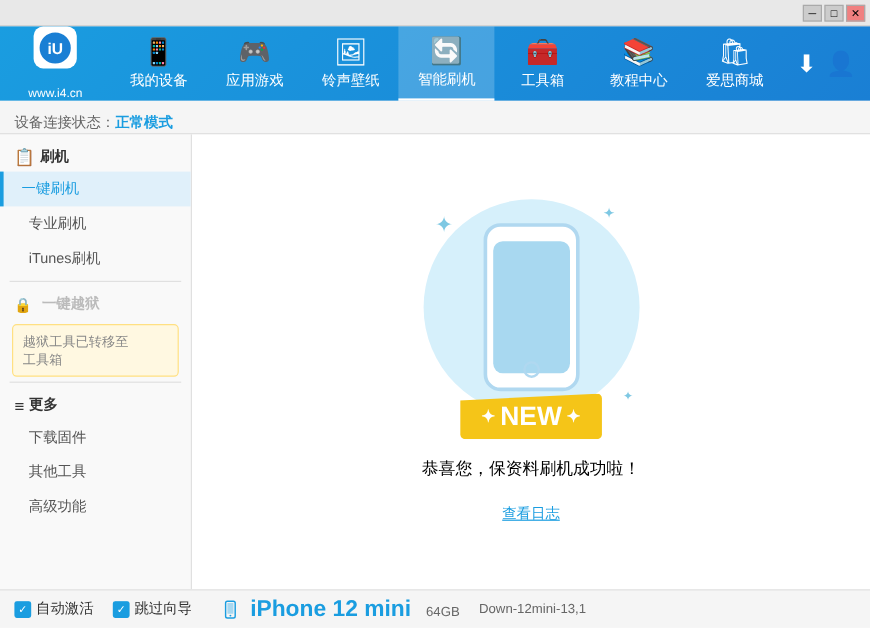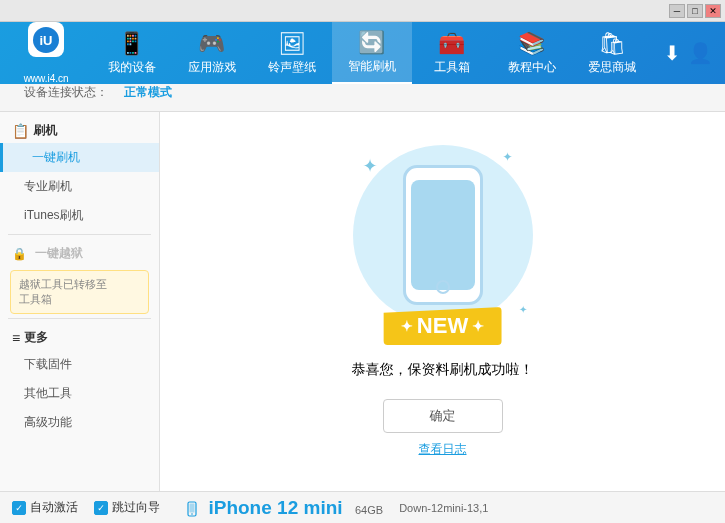--- a/index.html
+++ b/index.html
@@ -78,26 +78,26 @@
     .main-layout {
       display: flex;
       height: calc(523px - 22px - 62px - 28px - 32px);
     }
 
     
     .status-bar {
       height: 28px;
       background: #f5f5f5;
       border-bottom: 1px solid #ddd;
-      display: flex; align-items: flex-start;
-      padding: 0 24px;
+      display: flex; align-items: flex-end;
+      padding: 0 12px;
       font-size: 12px; color: #333;
     }
     .status-label { color: #666; }
-    .status-value { color: #1a9de0; font-weight: bold; margin-left: 16px; }
+    .status-value { color: #1a9de0; font-weight: bold; margin-left: 0; }
 
     
     .sidebar {
       width: 160px;
       background: #f9f9f9;
       border-right: 1px solid #e0e0e0;
       overflow-y: auto;
       padding-top: 4px;
     }
     .sidebar-group-header {
@@ -107,21 +107,21 @@
     }
     .sidebar-group-icon { margin-right: 4px; font-size: 14px; }
     .sidebar-item {
       padding: 6px 16px 6px 24px;
       font-size: 12px; color: #555; cursor: pointer;
     }
     .sidebar-item.active {
       background: #e0f0fa;
       color: #1a9de0;
       border-left: 3px solid #1a9de0;
-      padding-left: 29px;
+      padding-left: 15px;
     }
     .sidebar-divider { height: 1px; background: #e0e0e0; margin: 4px 8px; }
     .sidebar-disabled { color: #bbb; cursor: default; display: flex; align-items: center; gap: 4px; }
     .sidebar-notice {
       margin: 4px 10px;
       background: #fff8e1;
       border: 1px solid #ffe082;
       border-radius: 4px;
       padding: 6px 8px;
       font-size: 11px; color: #888;
@@ -342,21 +342,20 @@
       </div>
       <div class="new-badge">
         <span class="new-star">✦</span>
         <span>NEW</span>
         <span class="new-star">✦</span>
       </div>
     </div>
 
     <div class="success-text">恭喜您，保资料刷机成功啦！</div>
 
-    <button class="confirm-btn">确定</button>
 
     <span class="wizard-link">查看日志</span>
   </div>
 </div>
 
 <div class="device-bar">
   <div class="checkbox-item">
     <div class="checkbox-box checked">✓</div>
     <span>自动激活</span>
   </div>

